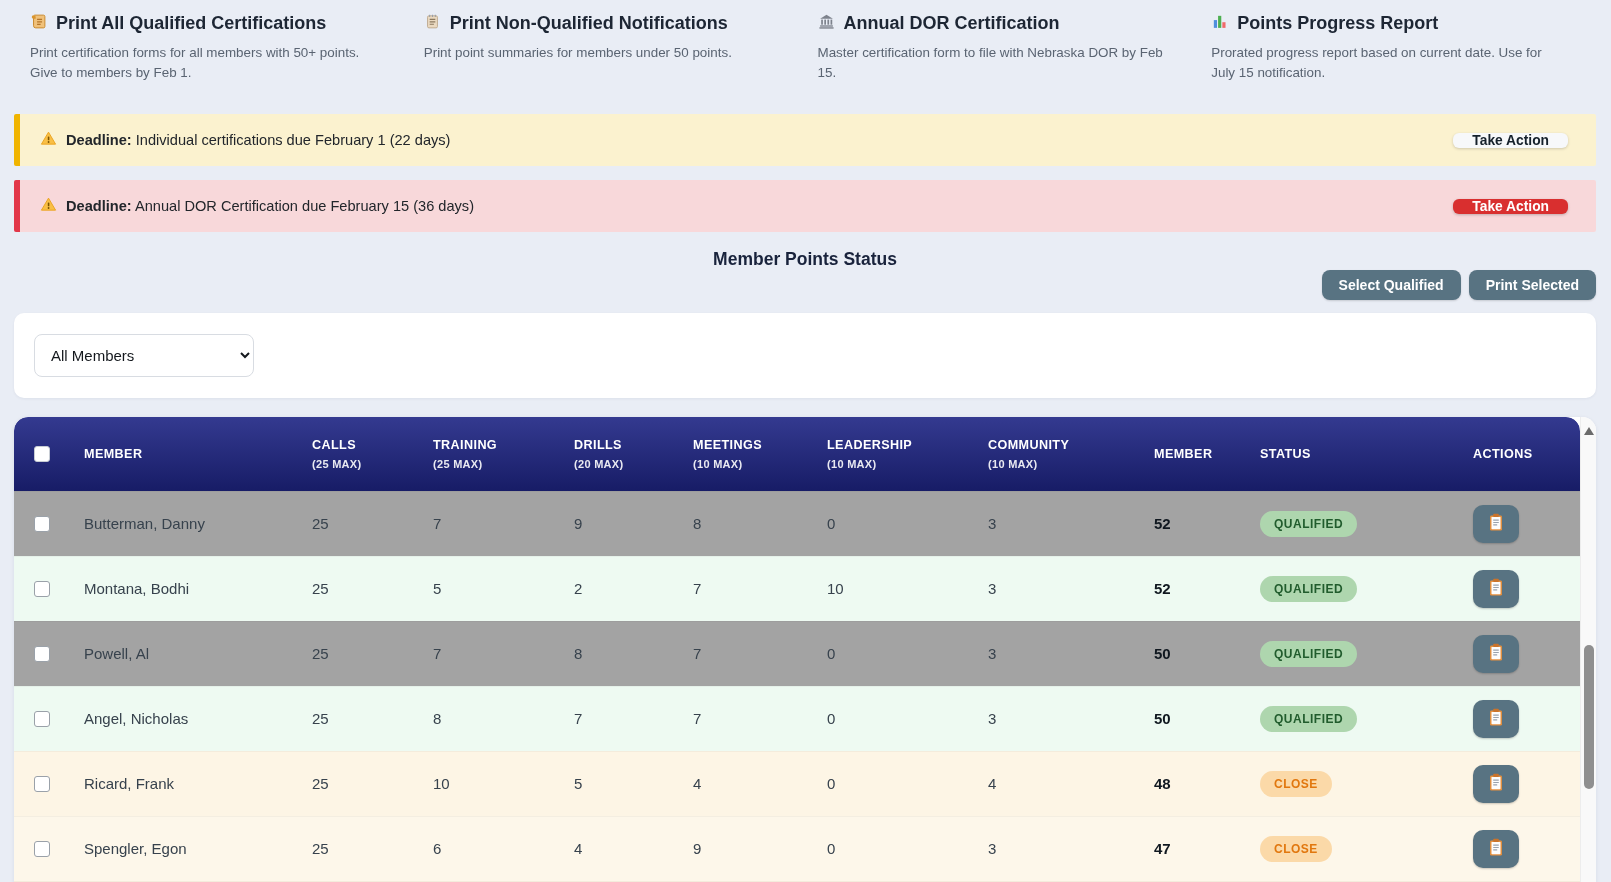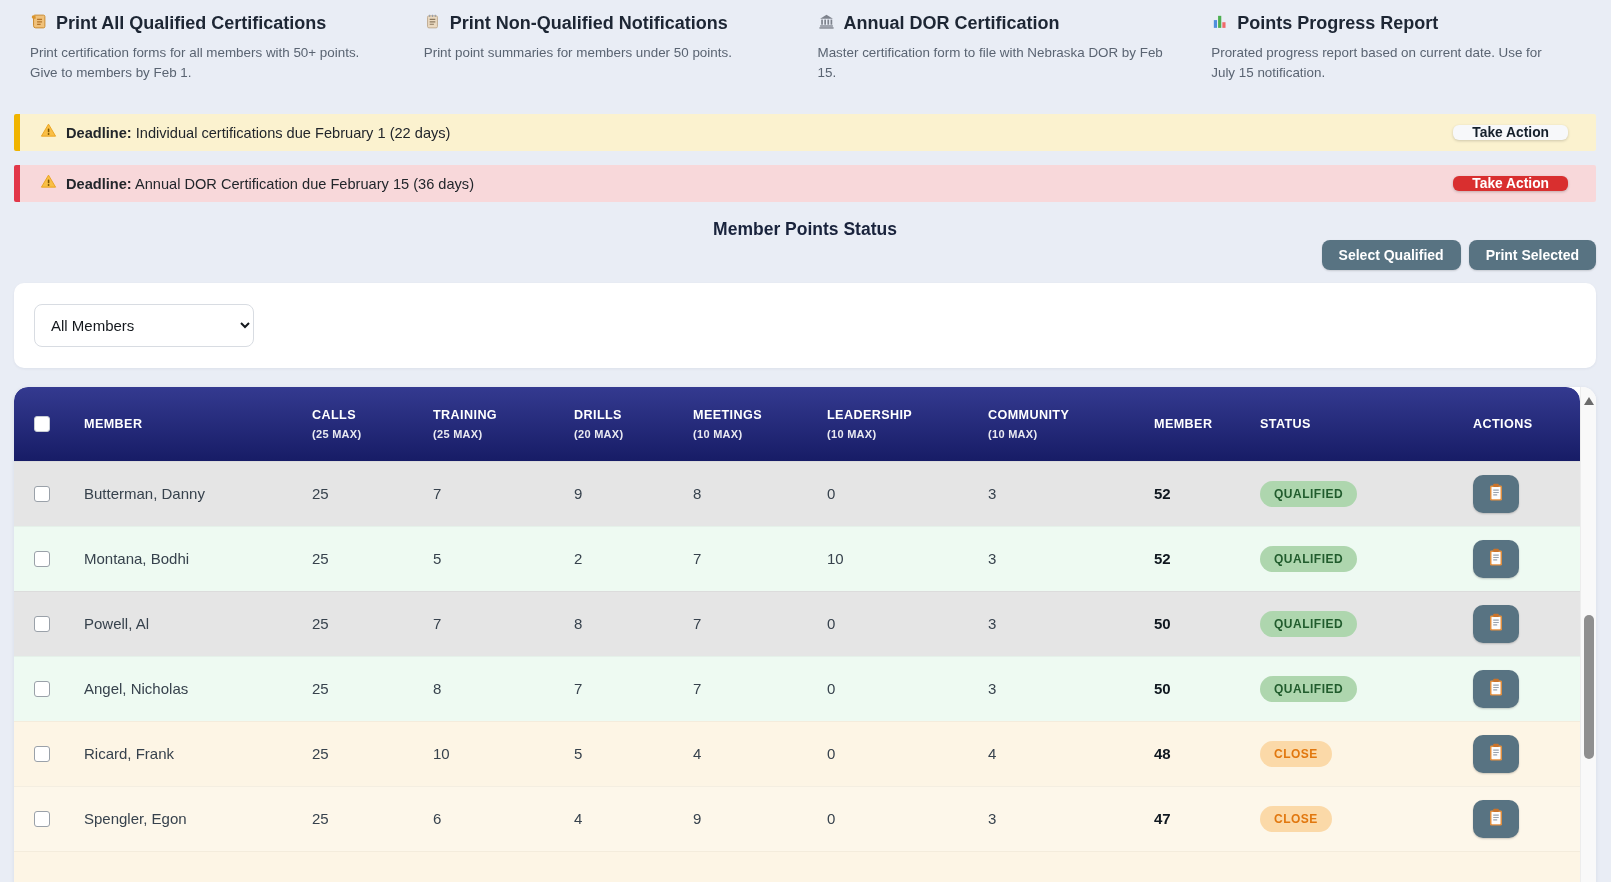--- a/index.html
+++ b/index.html
@@ -16,21 +16,21 @@
     padding:13px 30px 0 30px;
   }
   .action-card{ cursor:pointer; padding-right:22px; }
   .card-title-row{ display:flex; align-items:center; gap:9px; }
   .card-title-row svg{ flex:0 0 auto; }
   .card-title{ font-size:18px; font-weight:bold; color:#1d2634; }
   .card-desc{ margin-top:9px; font-size:13.4px; line-height:1.5; color:#5a6472; }
 
   
   .alert{
-    margin:0 15px 0 14px; height:37px;
+    margin:0 15px 0 14px; height:52px;
     display:flex; align-items:center;
     padding:0 28px 0 20px;
     border-left:6px solid; border-radius:2px;
   }
   .alert-warning{ background:#fbf2cf; border-left-color:#f0b400; margin-top:31px; }
   .alert-danger{ background:#f8d8da; border-left-color:#e23749; margin-top:14px; }
   .alert svg{ flex:0 0 auto; margin-right:9px; }
   .alert-msg{ font-size:14.6px; color:#22262b; }
   .alert-msg b{ font-weight:bold; }
   .btn-take-action{
@@ -87,21 +87,21 @@
     padding:0 0 0 10px; color:#fff;
   }
   thead th:first-child{ padding-left:20px; border-radius:14px 0 0 0; }
   thead th:last-child{ border-radius:0 14px 0 0; }
   .col-label{ font-size:12.6px; font-weight:bold; letter-spacing:.4px; }
   .col-sub{ font-size:11px; font-weight:bold; color:rgba(255,255,255,.9); margin-top:6px; letter-spacing:.3px; }
 
   tbody td{ height:65px; padding:0 0 0 10px; font-size:15px; color:#37424d; }
   tbody td:first-child{ padding-left:20px; }
   tbody tr{ border-top:1px solid rgba(0,0,0,.035); }
-  tr.tr-green{ background:#e5e5e5; }
+  tr.tr-green{ background:#a3a3a3; }
   tr.tr-green:nth-child(even){ background:#eefaf2; }
   tr.tr-cream{ background:#fdf5e5; }
   tr.tr-cream:nth-child(even){ background:#fdf7ea; }
   td.td-total{ font-weight:bold; color:#101820; }
 
   input[type="checkbox"]{
     appearance:none; -webkit-appearance:none;
     width:16px; height:16px; background:#fff;
     border:1px solid #9aa1a9; border-radius:3px;
     cursor:pointer; display:block;

